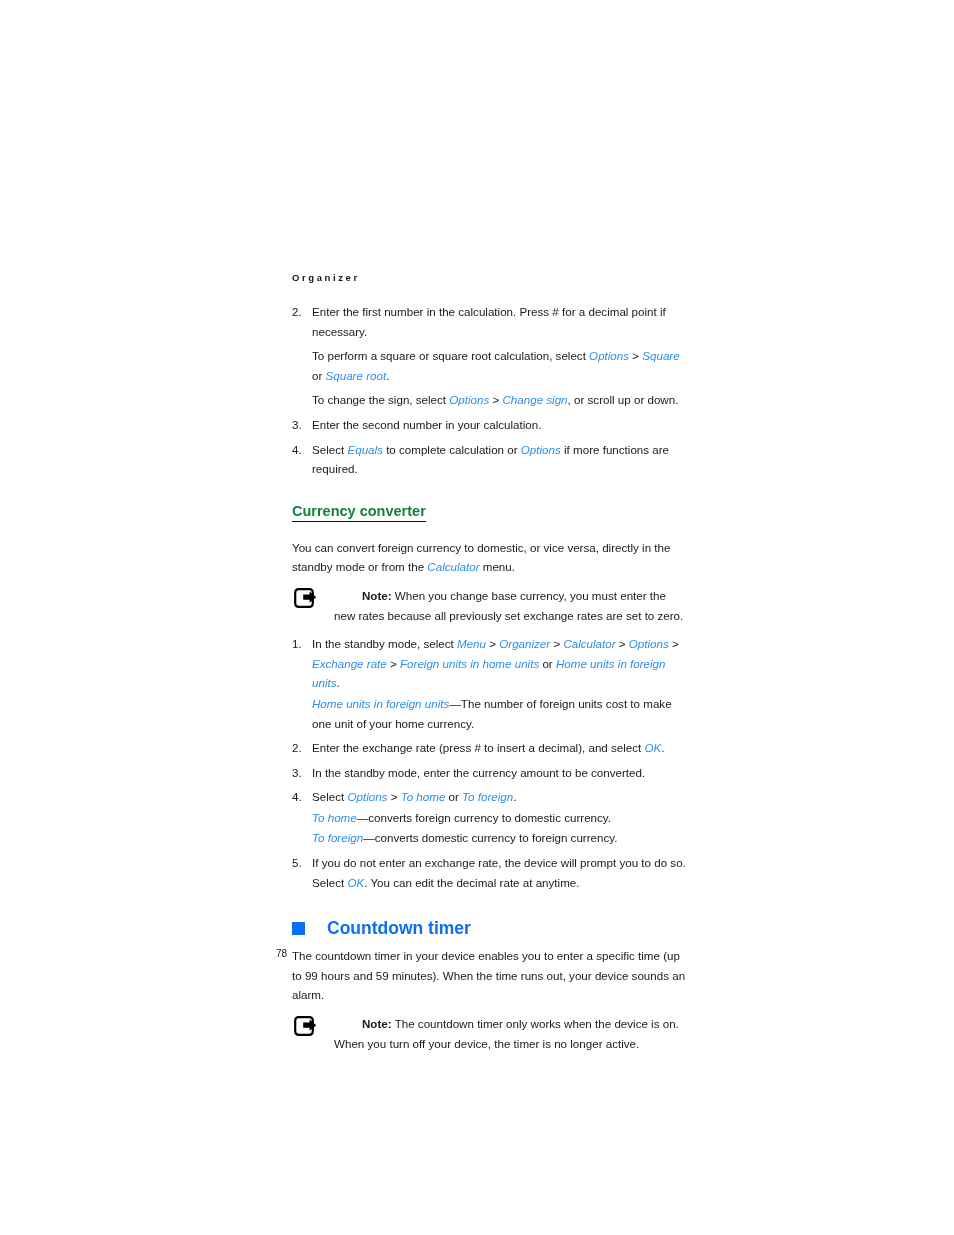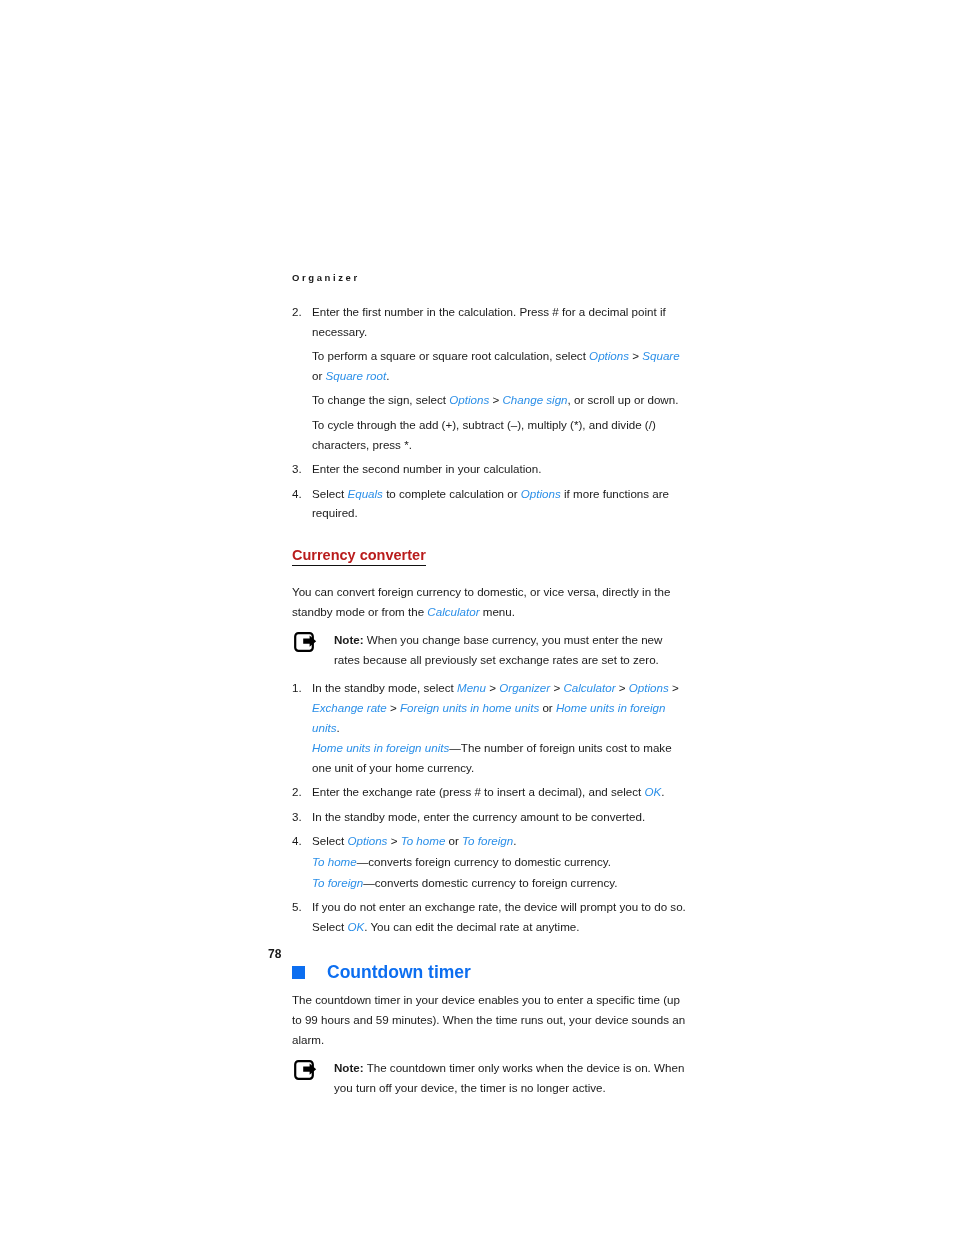--- a/index.html
+++ b/index.html
@@ -71,21 +71,21 @@
     color: #2b8fe8;
     font-style: italic;
     font-weight: normal;
   }
   .sep { color: #1a1a1a; font-style: normal; }
 
   
   .h3 {
     font-size: 14.5px;
     font-weight: bold;
-    color: #b91c1c;
+    color: #15803d;
     margin: 18px 0 7px 0;
     line-height: 18px;
     display: inline-block;
     border-bottom: 1.4px solid #111111;
     padding-bottom: 1px;
   }
   .h3-wrap { line-height: 0; margin-bottom: 9px; }
 
   
   .h2-wrap {
@@ -118,32 +118,32 @@
     position: absolute;
     left: 2px;
     top: 2px;
     width: 28px;
     height: 22px;
   }
   .note-text {
     font-size: 11.6px;
     line-height: 19.6px;
     color: #1a1a1a;
+    margin-left: 28px;
   }
   .note-label { font-weight: bold; }
 
   
   .folio {
     position: absolute;
-    left: 268px;
+    left: 276px;
     top: 947px;
-    font-size: 12px;
+    font-size: 10px;
     color: #1a1a1a;
     line-height: 14px;
-    font-weight: bold;
   }
 </style>
 </head>
 <body>
 
 <div class="page">
 
   <div class="running-head">Organizer</div>
 
   <div class="li">
@@ -152,23 +152,20 @@
   </div>
 
   <div class="li-sub">
     <span>To perform a square or square root calculation, select </span><span class="ui">Options</span><span class="sep"> &gt; </span><span class="ui">Square</span><span> or </span><span class="ui">Square root</span><span>.</span>
   </div>
 
   <div class="li-sub">
     <span>To change the sign, select </span><span class="ui">Options</span><span class="sep"> &gt; </span><span class="ui">Change sign</span><span>, or scroll up or down.</span>
   </div>
 
-  <div class="li-sub">
-    <span>To cycle through the add (+), subtract (–), multiply (*), and divide (/) characters, press *.</span>
-  </div>
 
   <div class="li">
     <span class="num">3.</span>
     <span>Enter the second number in your calculation.</span>
   </div>
 
   <div class="li">
     <span class="num">4.</span>
     <span>Select </span><span class="ui">Equals</span><span> to complete calculation or </span><span class="ui">Options</span><span> if more functions are required.</span>
   </div>

